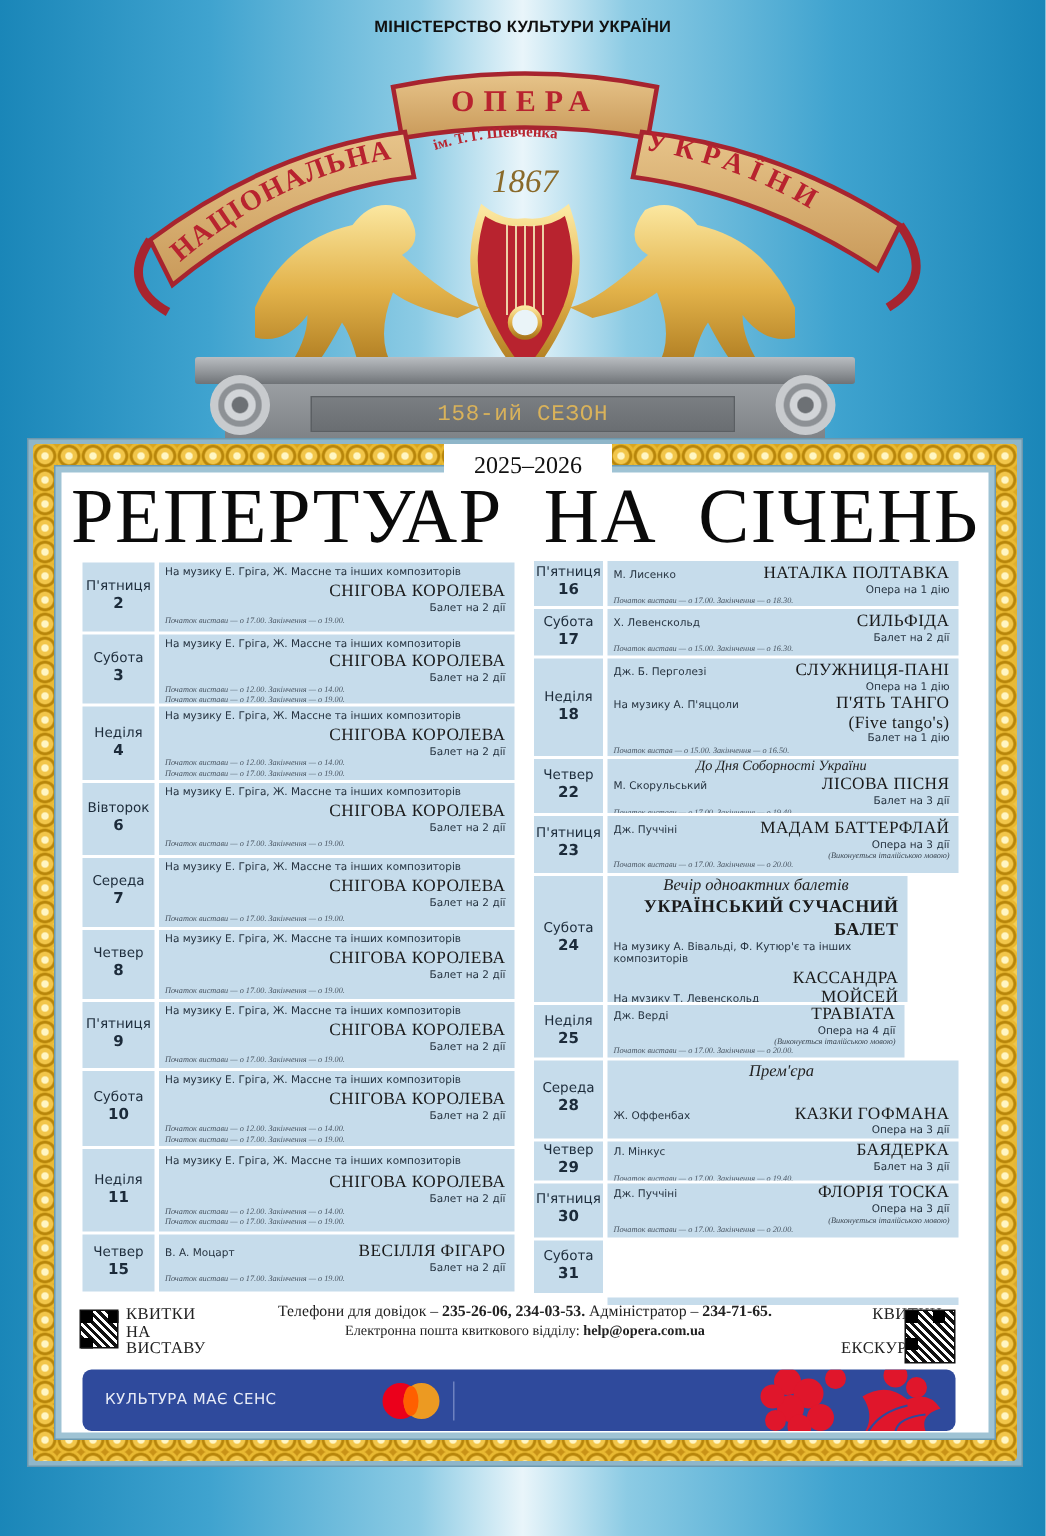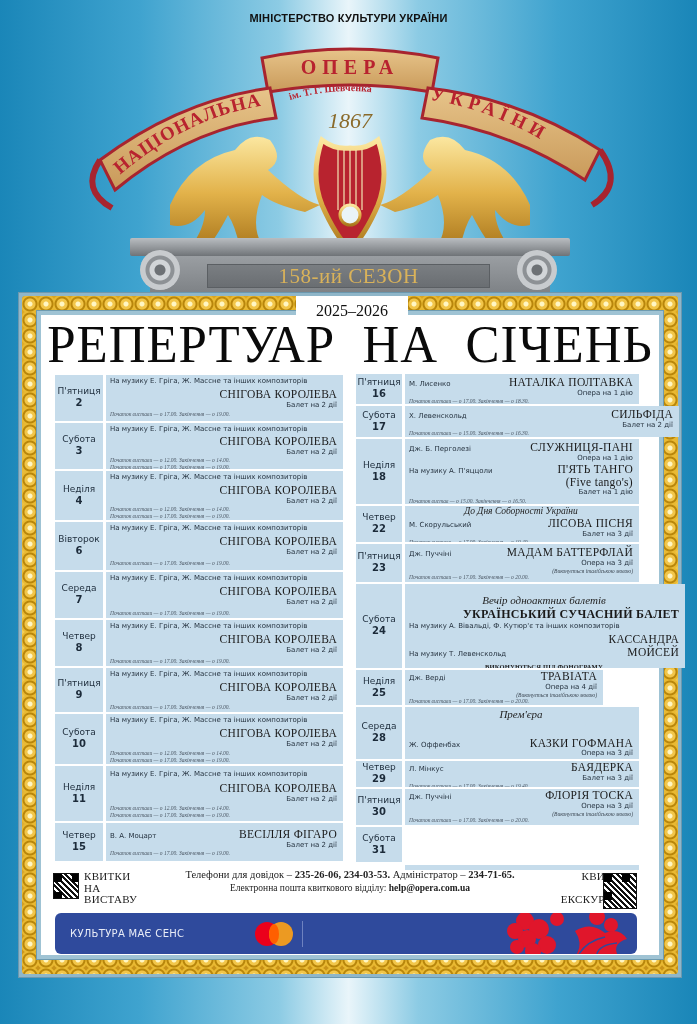--- a/index.html
+++ b/index.html
@@ -11,21 +11,21 @@
   }
   .abs { position: absolute; }
 
   
   .ministry { left: 0; width: 697px; top: 12px; text-align: center; font-family: "Liberation Sans", sans-serif; font-weight: bold; font-size: 11px; color: #111; letter-spacing: 0.2px; }
   .emblem { left: 0; top: 30px; width: 697px; height: 250px; }
 
   
   .pediment-top { left: 130px; top: 238px; width: 440px; height: 18px; background: linear-gradient(#b9bdc1, #8e9296 60%, #6f7377); border-radius: 2px; }
   .pediment-body { left: 150px; top: 256px; width: 400px; height: 38px; background: linear-gradient(#9a9ea2, #7d8185); }
-  .season-plaque { left: 207px; top: 264px; width: 283px; height: 24px; background: linear-gradient(#7a7e82, #6a6e72); border: 1px solid #5b5f63; display:flex; align-items:center; justify-content:center; font-family: Liberation Serif, serif; font-size: 21px; color: #d9b25a; letter-spacing: 0.5px; }
+  .season-plaque { left: 207px; top: 264px; width: 283px; height: 24px; background: linear-gradient(#7a7e82, #6a6e72); border: 1px solid #5b5f63; display:flex; align-items:center; justify-content:center; font-family: Liberation Mono, monospace; font-size: 15px; color: #d9b25a; letter-spacing: 0.5px; }
   .scroll-l, .scroll-r { top: 250px; width: 40px; height: 40px; border-radius: 50%; background: radial-gradient(circle at 50% 50%, #6d7175 0 5px, #d2d5d8 6px 10px, #8d9195 11px 14px, #c8cbce 15px 20px, transparent 21px); }
   .scroll-l { left: 140px; } .scroll-r { left: 517px; }
 
   
   .frame-outer { left: 18px; top: 292px; width: 664px; height: 686px; background: #8fb6c9; border: 1px solid #6c98ae; }
   .frame-gold {
     left: 22px; top: 296px; width: 656px; height: 678px;
     background:
       radial-gradient(circle at 50% 50%, #fff6c4 0 2px, #f2c64a 3px 5px, #b8860b 6px 7px, #e9b932 8px 9px, transparent 10px) 0 0 / 16px 16px,
       linear-gradient(#d9a520, #f4cf5a 50%, #c89116);
@@ -285,21 +285,21 @@
     <div class="genre">Опера на 1 дію</div>
     <div class="time">Початок вистави — о 17.00. Закінчення — о 18.30.</div>
   </div>
 </div>
 
 <div class="row" style="left:356px;top:406px;height:31px;">
   <div class="day" style="width:46px;">
       <span>Субота</span>
       <span class="num">17</span>
     </div>
-  <div class="content" style="width:274px;">
+  <div class="content" style="width:234px;">
     <div class="line-flex">
         <span class="composer">Х. Левенскольд</span>
         <span class="work">СИЛЬФІДА</span>
       </div>
     <div class="genre">Балет на 2 дії</div>
     <div class="time">Початок вистави — о 15.00. Закінчення — о 16.30.</div>
   </div>
 </div>
 
 <div class="row" style="left:356px;top:439px;height:65px;">
@@ -353,21 +353,21 @@
     <div class="lang">(Виконується італійською мовою)</div>
     <div class="time">Початок вистави — о 17.00. Закінчення — о 20.00.</div>
   </div>
 </div>
 
 <div class="row" style="left:356px;top:584px;height:84px;">
   <div class="day" style="width:46px;">
       <span>Субота</span>
       <span class="num">24</span>
     </div>
-  <div class="content" style="width:280px;padding-top:10px;">
+  <div class="content" style="width:200px;padding-top:0;">
     <div class="special">Вечір одноактних балетів</div>
     <div class="bold-c">УКРАЇНСЬКИЙ СУЧАСНИЙ БАЛЕТ</div>
     <div class="composer" style="margin-top:0">На музику А. Вівальді, Ф. Кутюр'є та інших композиторів</div>
     <div class="work" style="margin-top:3px">КАССАНДРА</div>
     <div class="line-flex" style="margin-top:1px">
         <span class="composer">На музику Т. Левенскольд</span>
         <span class="work">МОЙСЕЙ</span>
       </div>
     <div class="phono" style="margin-top:4px">ВИКОНУЮТЬСЯ ПІД ФОНОГРАМУ</div>
     <div class="time">Початок вистав — о 15.00. Закінчення — о 17.05.</div>

